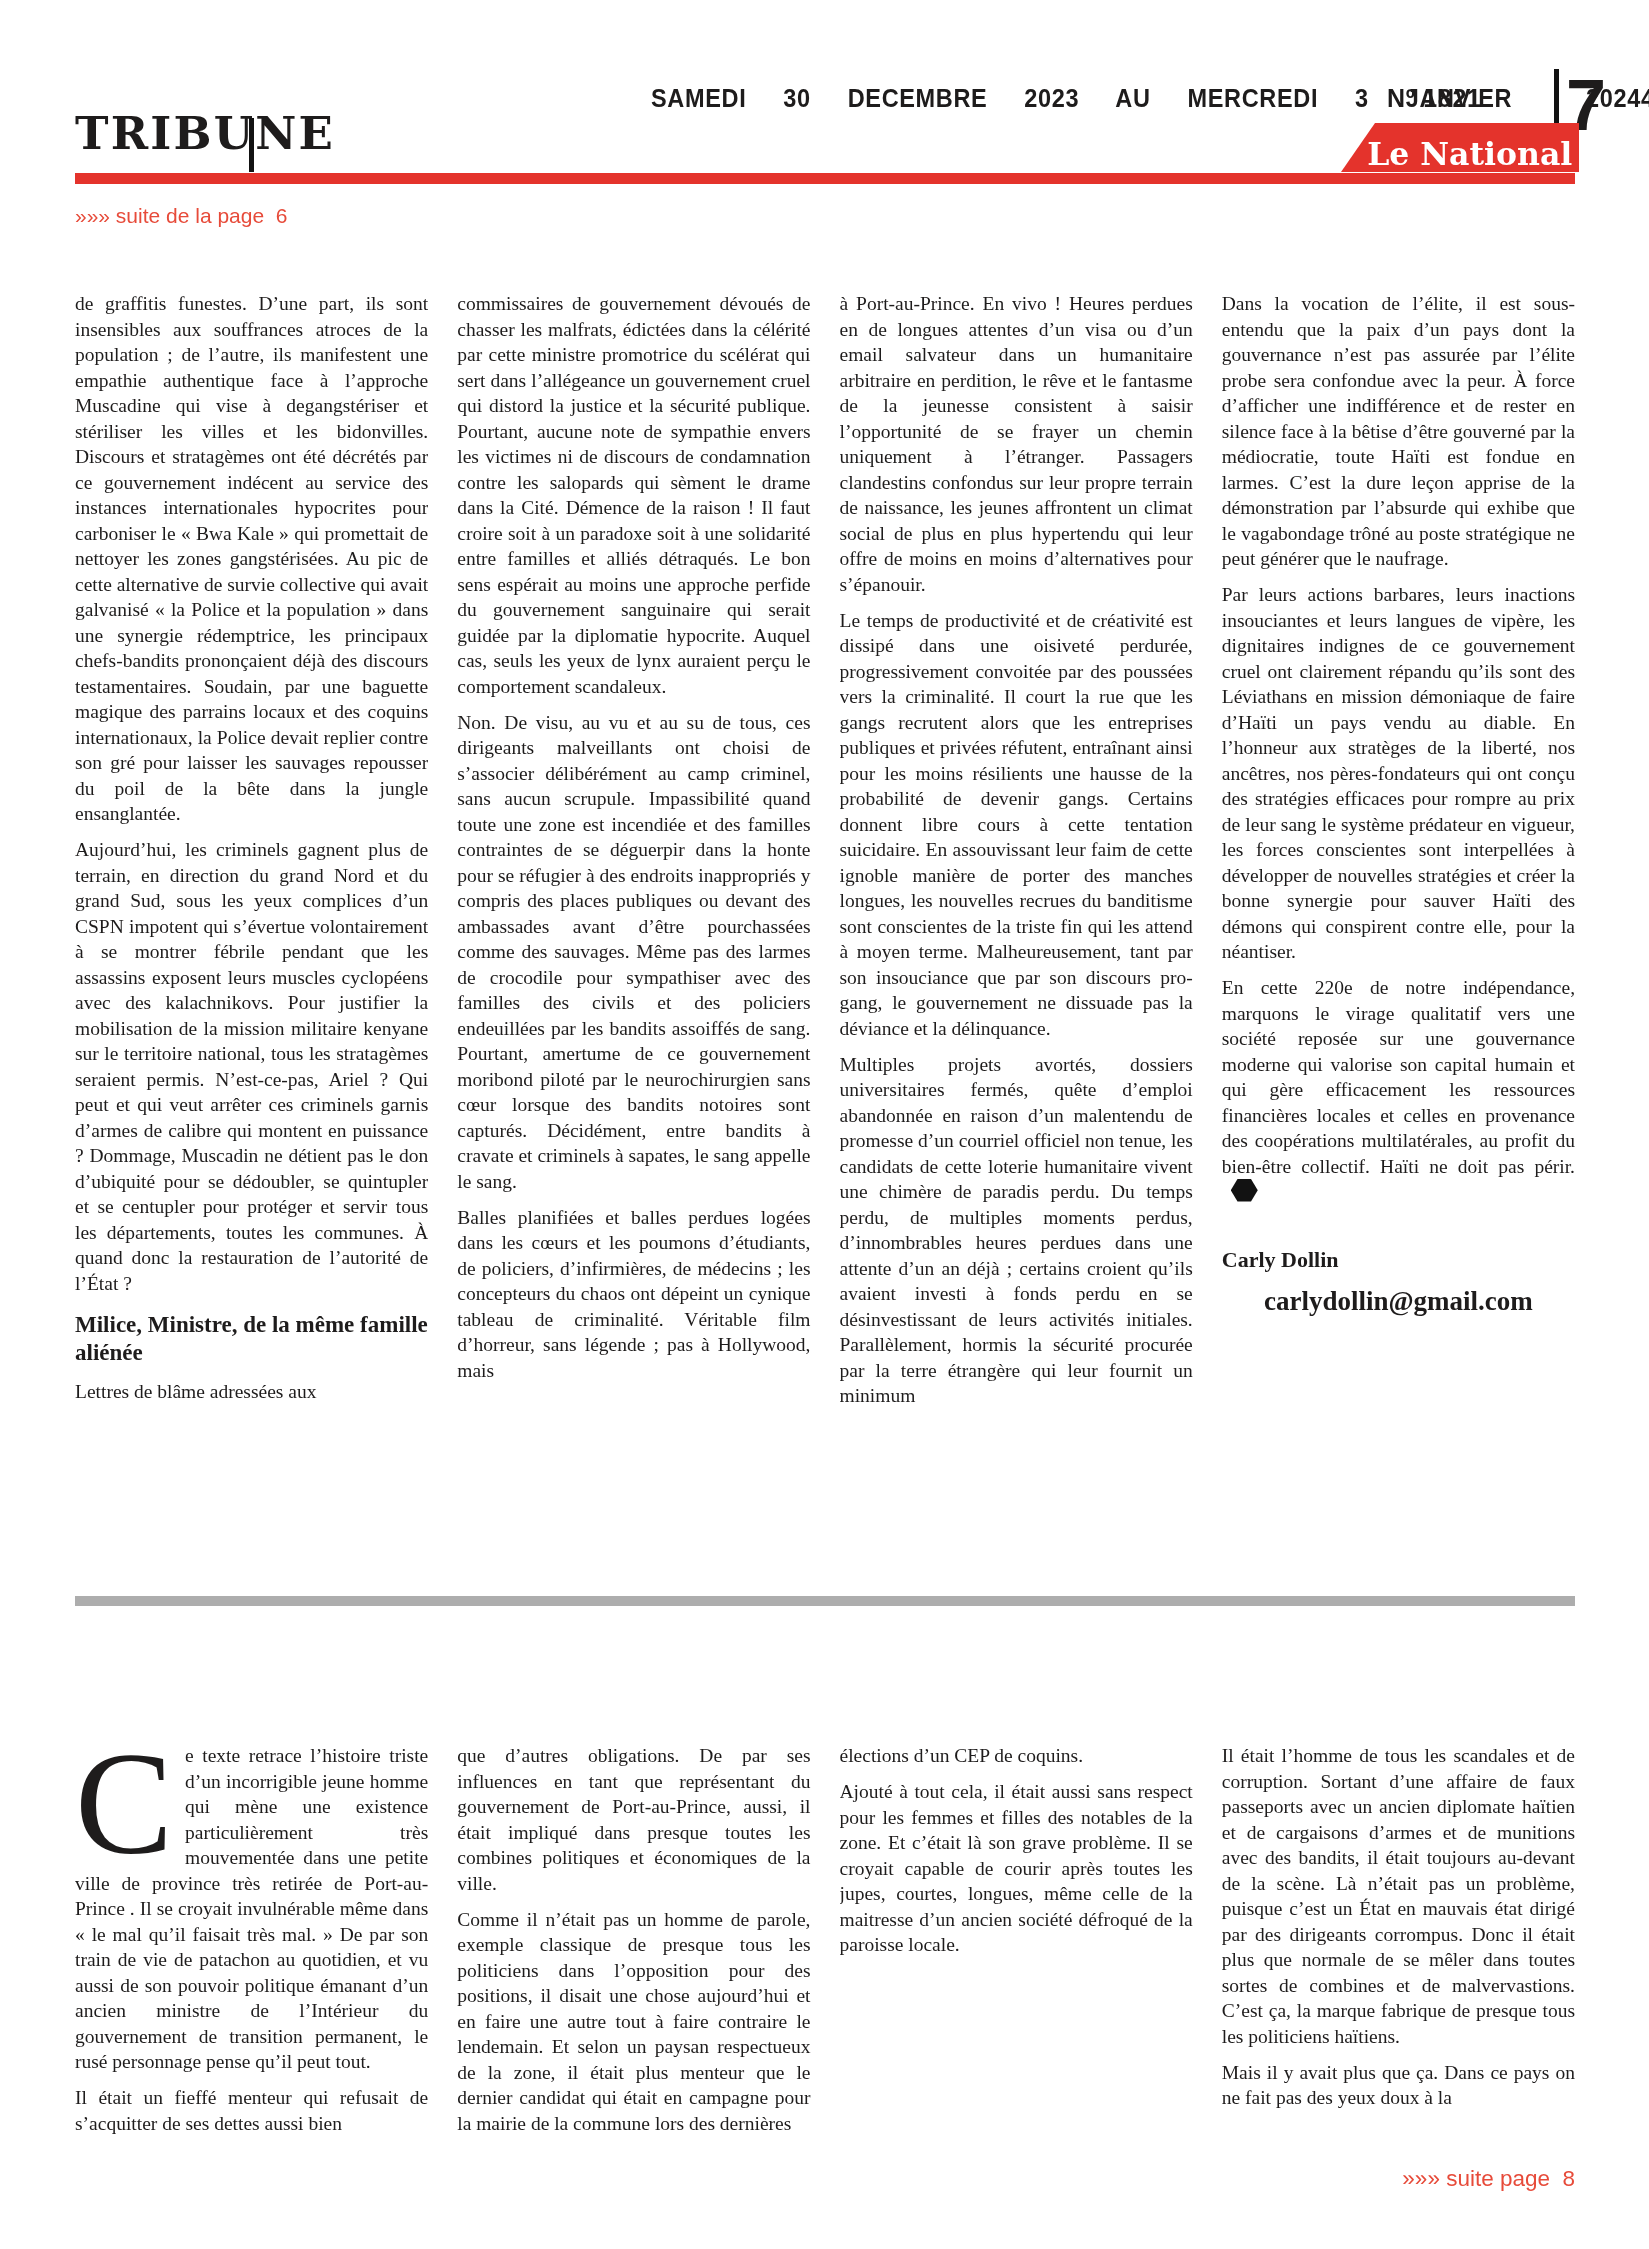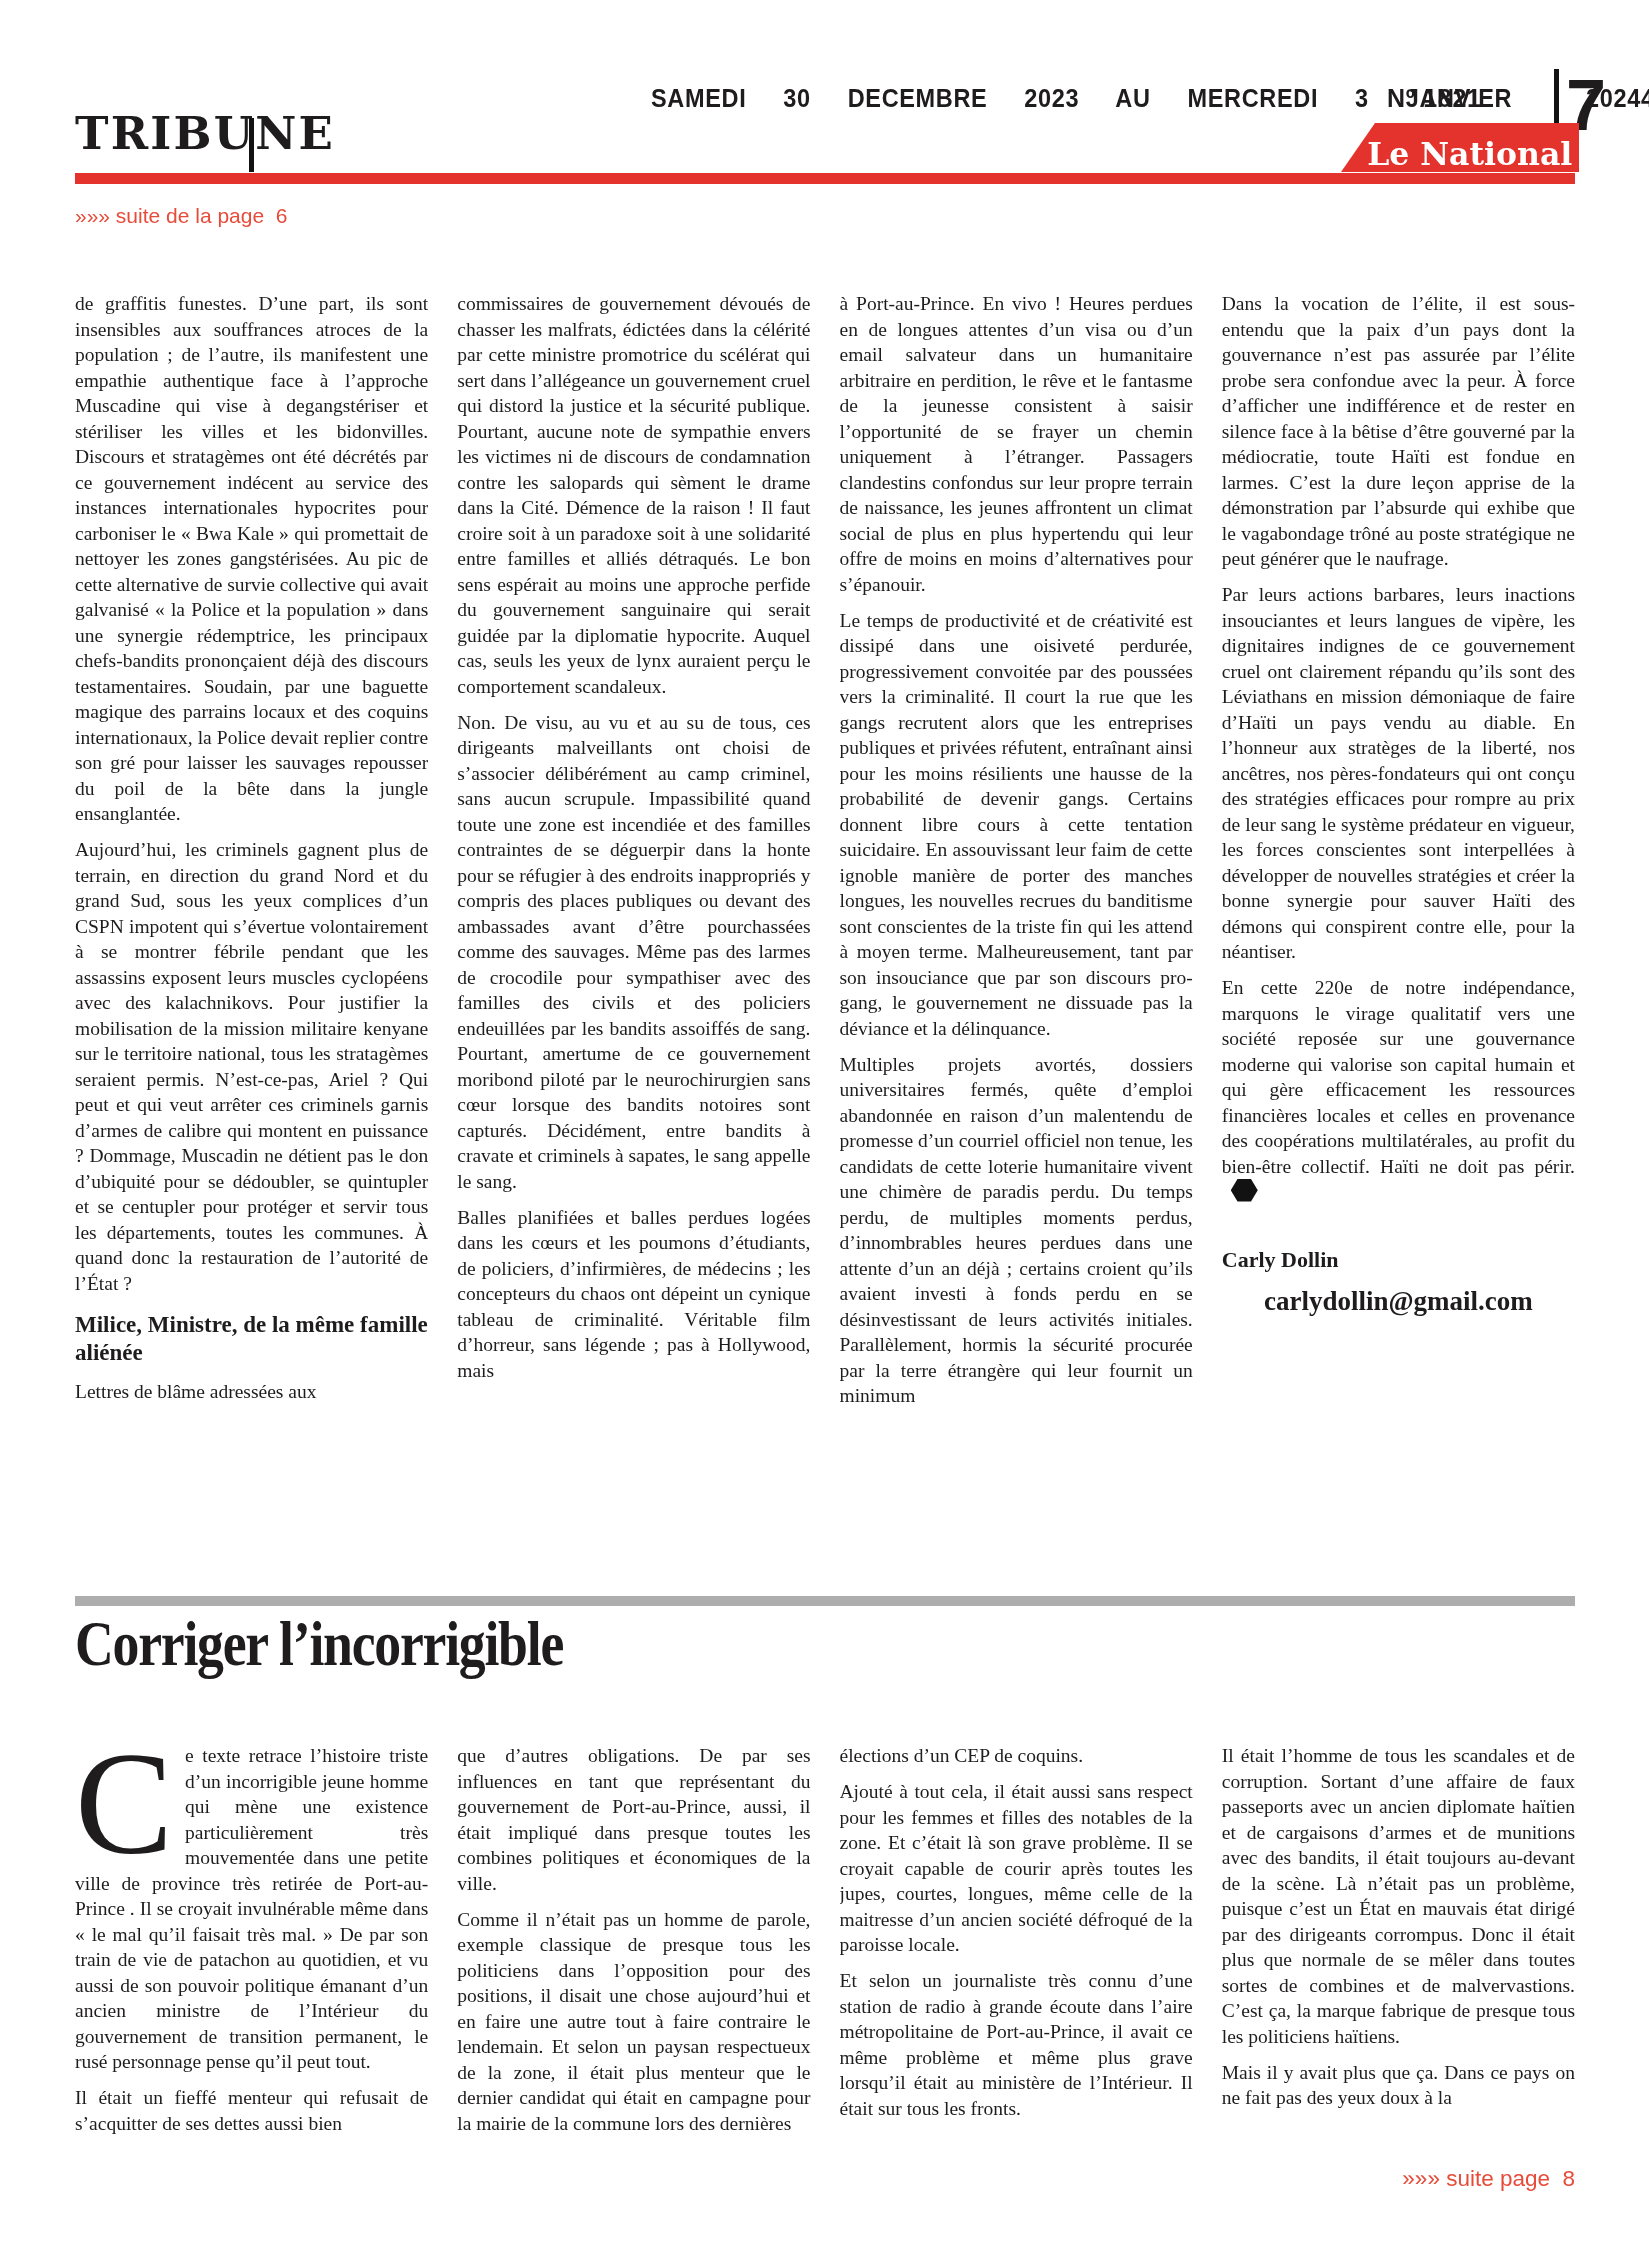--- a/index.html
+++ b/index.html
@@ -111,36 +111,32 @@
           <p class="para">Dans la vocation de l’élite, il est sous-entendu que la paix d’un pays dont la gouvernance n’est pas assurée par l’élite probe sera confondue avec la peur. À force d’afficher une indifférence et de rester en silence face à la bêtise d’être gouverné par la médiocratie, toute Haïti est fondue en larmes. C’est la dure leçon apprise de la démonstration par l’absurde qui exhibe que le vagabondage trôné au poste stratégique ne peut générer que le naufrage.</p>
           <p class="para">Par leurs actions barbares, leurs inactions insouciantes et leurs langues de vipère, les dignitaires indignes de ce gouvernement cruel ont clairement répandu qu’ils sont des Léviathans en mission démoniaque de faire d’Haïti un pays vendu au diable. En l’honneur aux stratèges de la liberté, nos ancêtres, nos pères-fondateurs qui ont conçu des stratégies efficaces pour rompre au prix de leur sang le système prédateur en vigueur, les forces conscientes sont interpellées à développer de nouvelles stratégies et créer la bonne synergie pour sauver Haïti des démons qui conspirent contre elle, pour la néantiser.</p>
           <p class="para">En cette 220e de notre indépendance, marquons le virage qualitatif vers une société reposée sur une gouvernance moderne qui valorise son capital humain et qui gère efficacement les ressources financières locales et celles en provenance des coopérations multilatérales, au profit du bien-être collectif. Haïti ne doit pas périr.<span class="endmark"></span></p>
         </div>
       <p class="byline">Carly Dollin</p>
       <p class="email">carlydollin@gmail.com</p>
     </div>
   </section>
 
   <div class="gray-rule"></div>
-  <h1 class="headline2">
-    <span class="condensed">Corriger l’incorrigible</span>
-  </h1>
   <section class="cols cols-bottom">
     <div class="col">
         <p class="para"><span class="dropcap">C</span>e texte retrace l’histoire triste d’un incorrigible jeune homme qui mène une existence particulièrement très mouvementée dans une petite ville de province très retirée de Port-au-Prince . Il se croyait invulnérable même dans « le mal qu’il faisait très mal. » De par son train de vie de patachon au quotidien, et vu aussi de son pouvoir politique émanant d’un ancien ministre de l’Intérieur du gouvernement de transition permanent, le rusé personnage pense qu’il peut tout.</p>
         <p class="para">Il était un fieffé menteur qui refusait de s’acquitter de ses dettes aussi bien</p>
       </div>
     <div class="col">
         <p class="para">que d’autres obligations. De par ses influences en tant que représentant du gouvernement de Port-au-Prince, aussi, il était impliqué dans presque toutes les combines politiques et économiques de la ville.</p>
         <p class="para">Comme il n’était pas un homme de parole, exemple classique de presque tous les politiciens dans l’opposition pour des positions, il disait une chose aujourd’hui et en faire une autre tout à faire contraire le lendemain. Et selon un paysan respectueux de la zone, il était plus menteur que le dernier candidat qui était en campagne pour la mairie de la commune lors des dernières</p>
       </div>
     <div class="col">
         <p class="para">élections d’un CEP de coquins.</p>
         <p class="para">Ajouté à tout cela, il était aussi sans respect pour les femmes et filles des notables de la zone. Et c’était là son grave problème. Il se croyait capable de courir après toutes les jupes, courtes, longues, même celle de la maitresse d’un ancien société défroqué de la paroisse locale.</p>
-        <p class="para">Et selon un journaliste très connu d’une station de radio à grande écoute dans l’aire métropolitaine de Port-au-Prince, il avait ce même problème et même plus grave lorsqu’il était au ministère de l’Intérieur.  Il était sur tous les fronts.</p>
       </div>
     <div class="col">
         <p class="para">Il était l’homme de tous les scandales et de corruption. Sortant d’une affaire de faux passeports avec un ancien diplomate haïtien et de cargaisons d’armes et de munitions avec des bandits, il était toujours au-devant de la scène. Là n’était pas un problème, puisque c’est un État en mauvais état dirigé par des dirigeants corrompus. Donc il était plus que normale de se mêler dans toutes sortes de combines et de malvervastions.  C’est ça, la marque fabrique de presque tous les politiciens haïtiens.</p>
         <p class="para">Mais il y avait plus que ça.  Dans ce pays on ne fait pas des yeux doux à la</p>
       </div>
   </section>
   <div class="suite-to">»»» suite page  8</div>
 
 </div>
 

